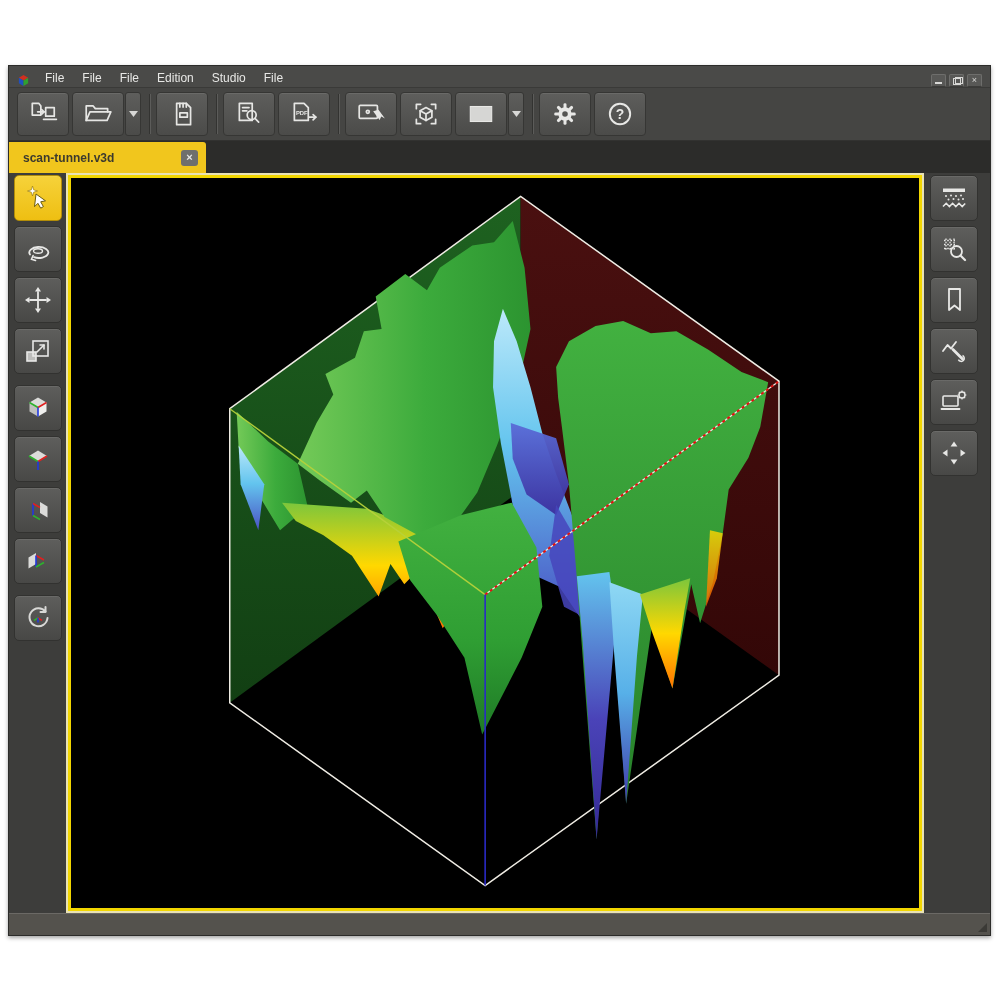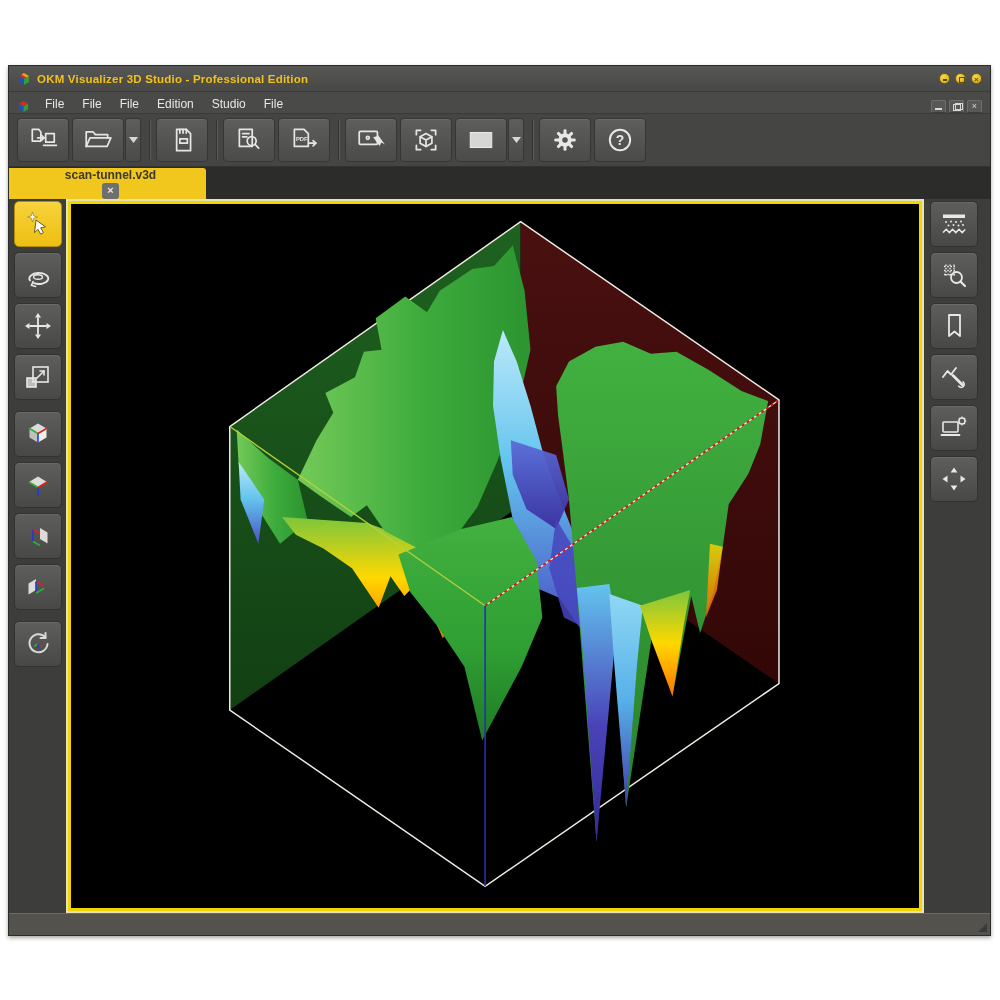--- a/index.html
+++ b/index.html
@@ -40,21 +40,21 @@
   .tb-group{display:flex;align-items:stretch;height:44px;}
   .tb-btn{width:52px;height:44px;margin-right:3px;border-radius:4px;border:1px solid #363634;
           background:linear-gradient(#5e5e5c,#4b4b49);display:flex;align-items:center;justify-content:center;
           box-shadow:inset 0 1px 0 rgba(255,255,255,.08);}
   .tb-drop{width:16px;height:44px;margin:0 3px 0 -2px;border-radius:3px;border:1px solid #363634;
            background:linear-gradient(#5e5e5c,#4b4b49);display:flex;align-items:center;justify-content:center;}
   .tb-sep{width:2px;height:40px;background:#333331;border-right:1px solid #5c5c5a;margin:0 5px;align-self:center;}
   
   .tabstrip{height:32px;background:#2c2c2a;display:flex;align-items:flex-end;}
   .tab{width:197px;height:31px;background:#f1c61d;display:flex;align-items:center;
-       padding:0 8px 0 14px;border-top-right-radius:3px;flex-direction:column;}
+       padding:0 8px 0 14px;border-top-right-radius:3px;}
   .tab-label{flex:1;font-size:12px;color:#3c3a2e;font-weight:bold;}
   .tab-close{width:17px;height:16px;background:#6f6f6d;border-radius:3px;color:#e8e8e6;font-size:11px;
              line-height:15px;text-align:center;font-weight:bold;}
   
   .content{flex:1;display:flex;min-height:0;background:#3d3d3b;}
   .rail{background:#3d3d3b;display:flex;flex-direction:column;align-items:center;padding-top:2px;}
   .rail.left{width:57px;}
   .rail.right{width:66px;align-items:flex-start;padding-left:6px;}
   .rail-btn{width:48px;height:46px;margin-bottom:5px;border-radius:5px;border:1px solid #323230;
             background:linear-gradient(#5e5e5c,#484846);display:flex;align-items:center;justify-content:center;
@@ -70,34 +70,20 @@
   .grip{position:absolute;right:3px;bottom:3px;width:0;height:0;
         border-left:9px solid transparent;border-bottom:9px solid #3b3a36;}
   .icon{display:block;}
 </style>
 </head>
 <body>
 
 <div class="screen">
   <div class="window">
 
-    <div class="titlebar">
-      <svg class="app-logo icon" viewBox="0 0 14 14">
-        <path d="M7 1l5 3-5 3-5-3z" fill="#d03020"></path>
-        <path d="M2 4v6l5 3V7z" fill="#2050c0"></path>
-        <path d="M12 4v6L7 13V7z" fill="#30a030"></path>
-        <path d="M7 1l5 3-2.5 1.5L4.5 2.5z" fill="#f0a020"></path>
-      </svg>
-      <div class="title-text">OKM Visualizer 3D Studio - Professional Edition</div>
-      <div class="theme-circles">
-        <span class="tcircle"></span>
-        <span class="tcircle max"></span>
-        <span class="tcircle close"></span>
-      </div>
-    </div>
 
     <div class="menubar">
       <svg class="app-logo icon" style="width:13px;height:13px" viewBox="0 0 14 14">
         <path d="M7 1l5 3-5 3-5-3z" fill="#d03020"></path>
         <path d="M2 4v6l5 3V7z" fill="#2050c0"></path>
         <path d="M12 4v6L7 13V7z" fill="#30a030"></path>
       </svg>
       <div class="menu-items">
         <span class="menu-item">File</span>
         <span class="menu-item">File</span>

